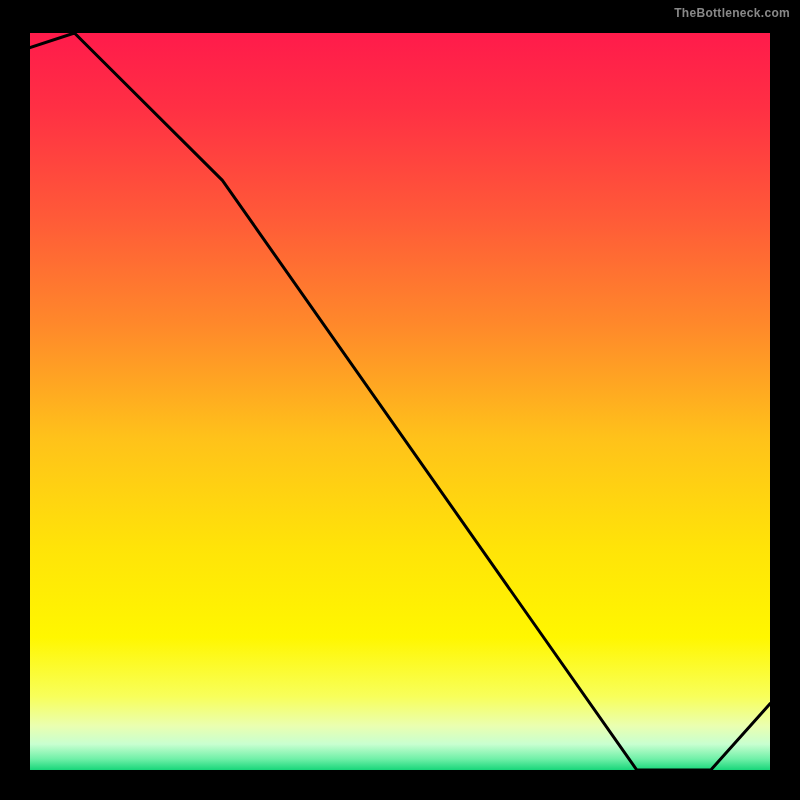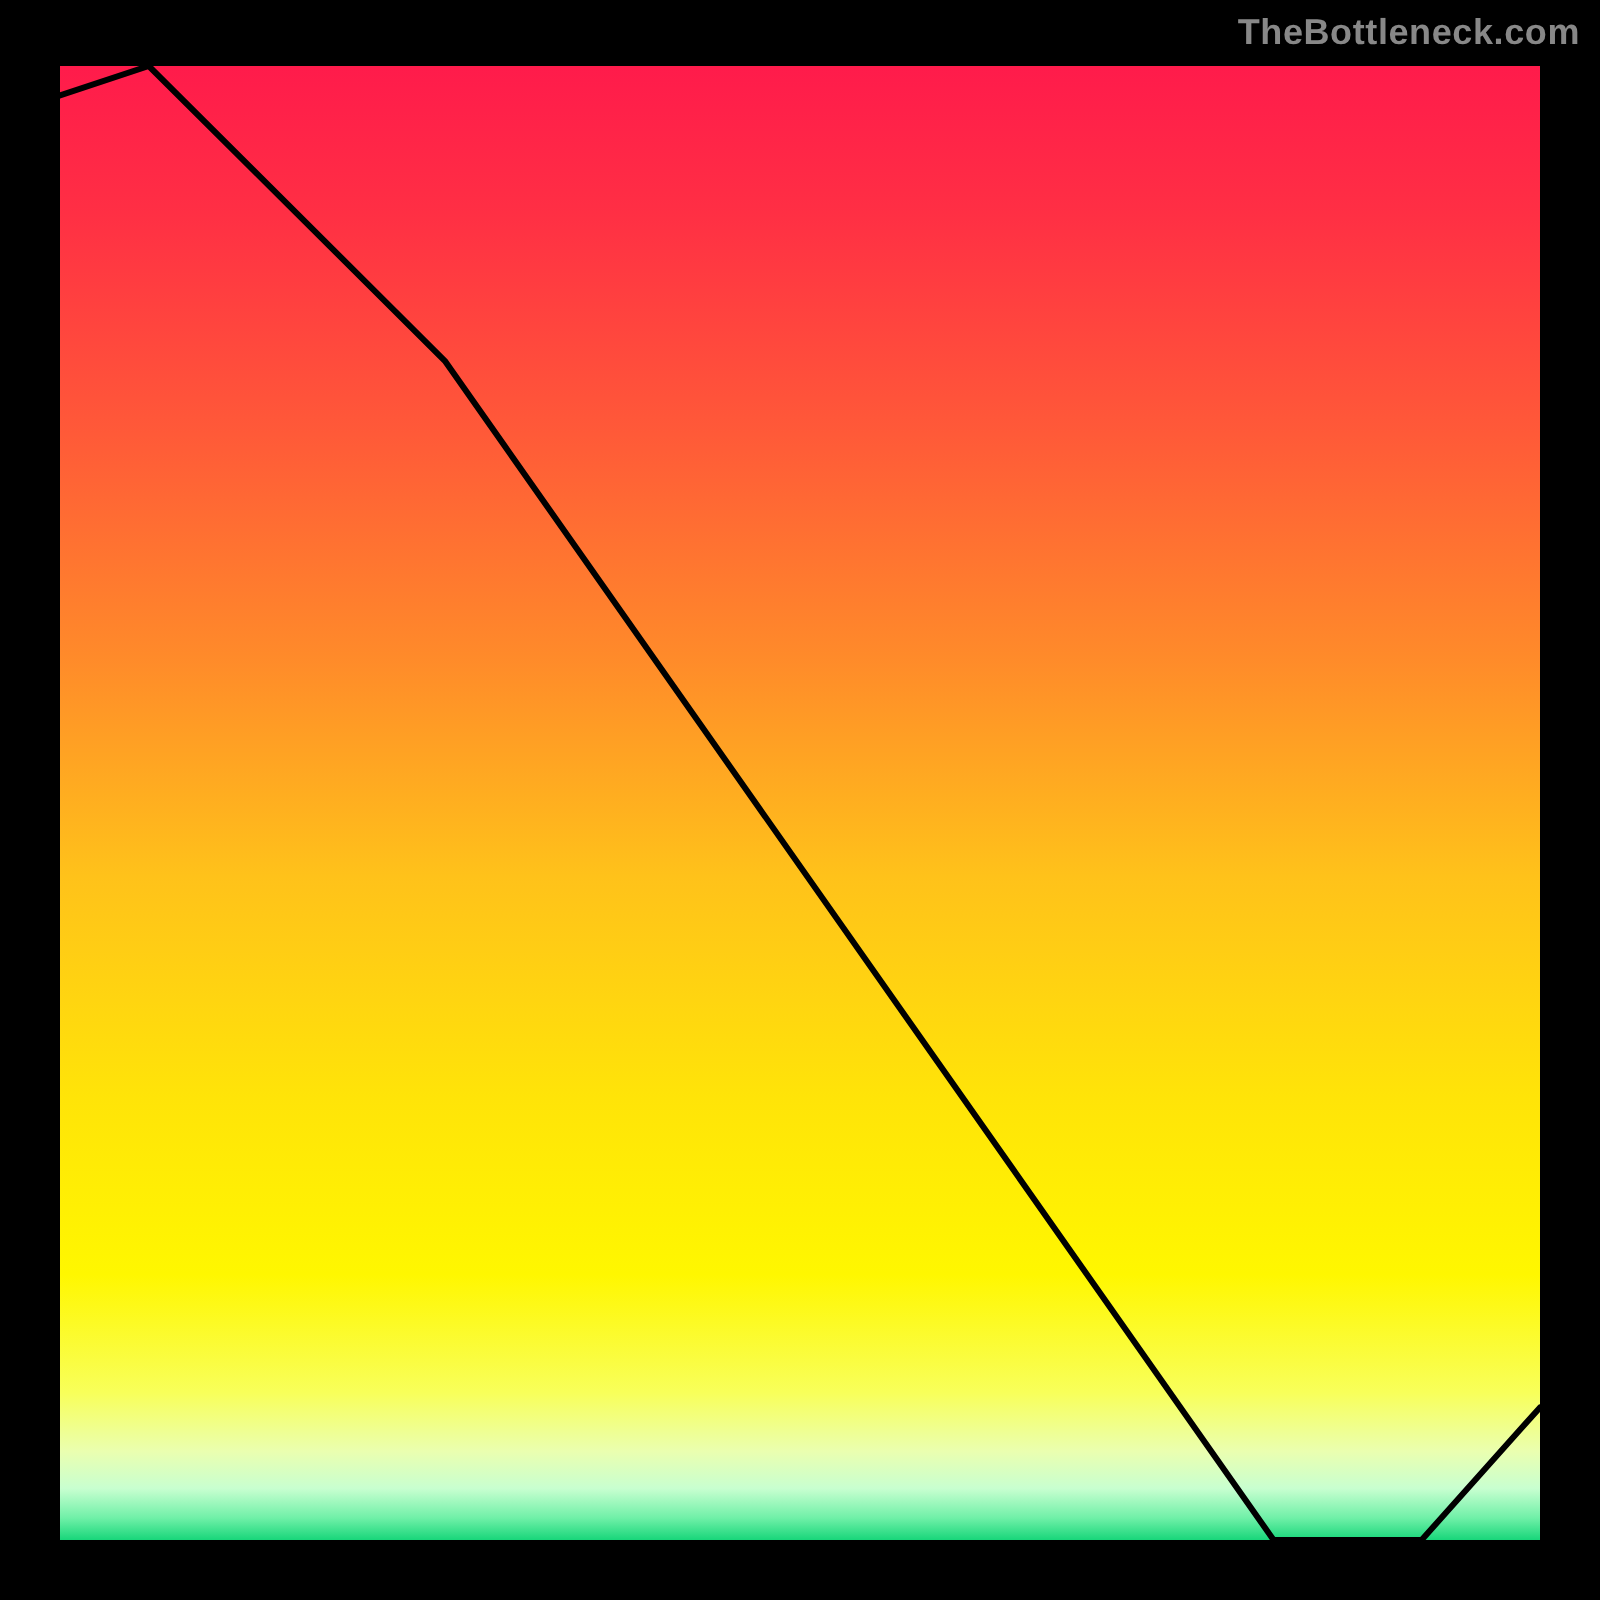--- a/index.html
+++ b/index.html
@@ -15,21 +15,21 @@
     position: relative;
     width: 800px;
     height: 800px;
     background: #000;
   }
   .attribution {
     position: absolute;
     top: 6px;
     right: 10px;
     color: #888;
-    font-size: 18px;
+    font-size: 12px;
     font-weight: 600;
     letter-spacing: 0.3px;
   }
   .plot-area {
     position: absolute;
     left: 30px;
     top: 33px;
     width: 740px;
     height: 737px;
   }

